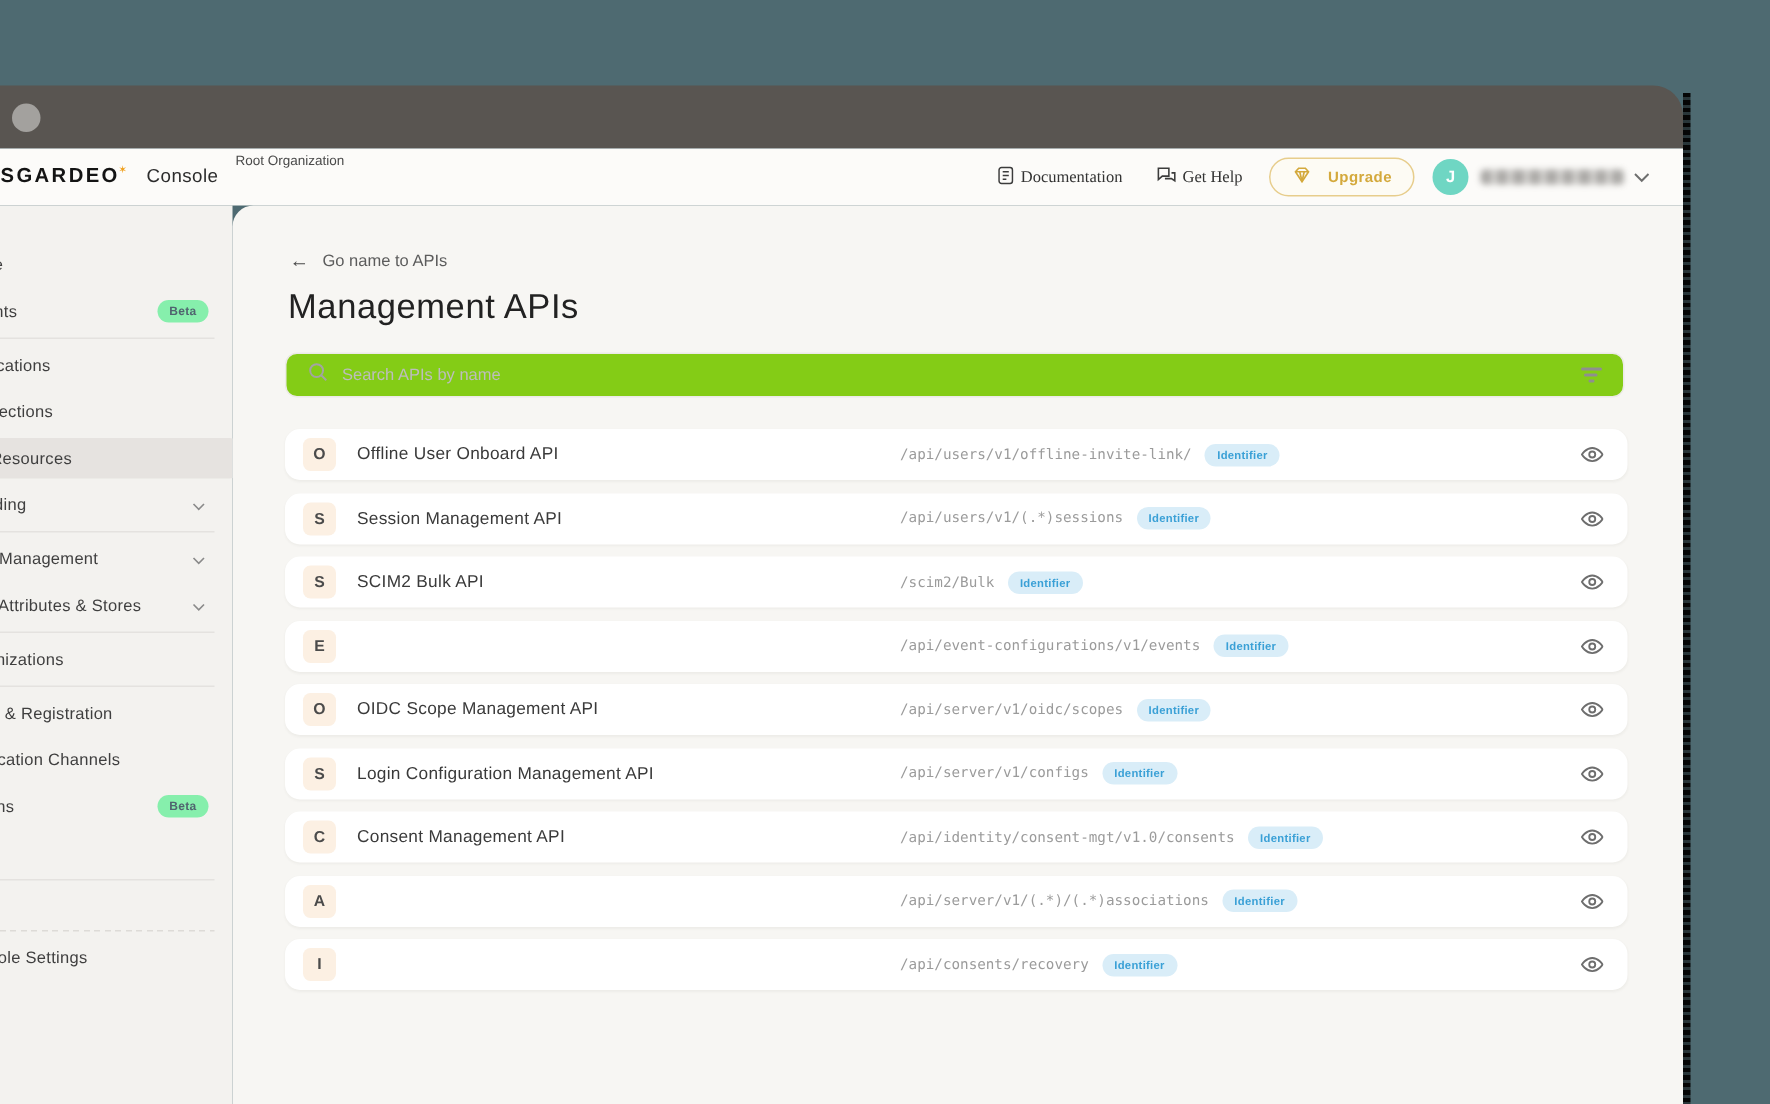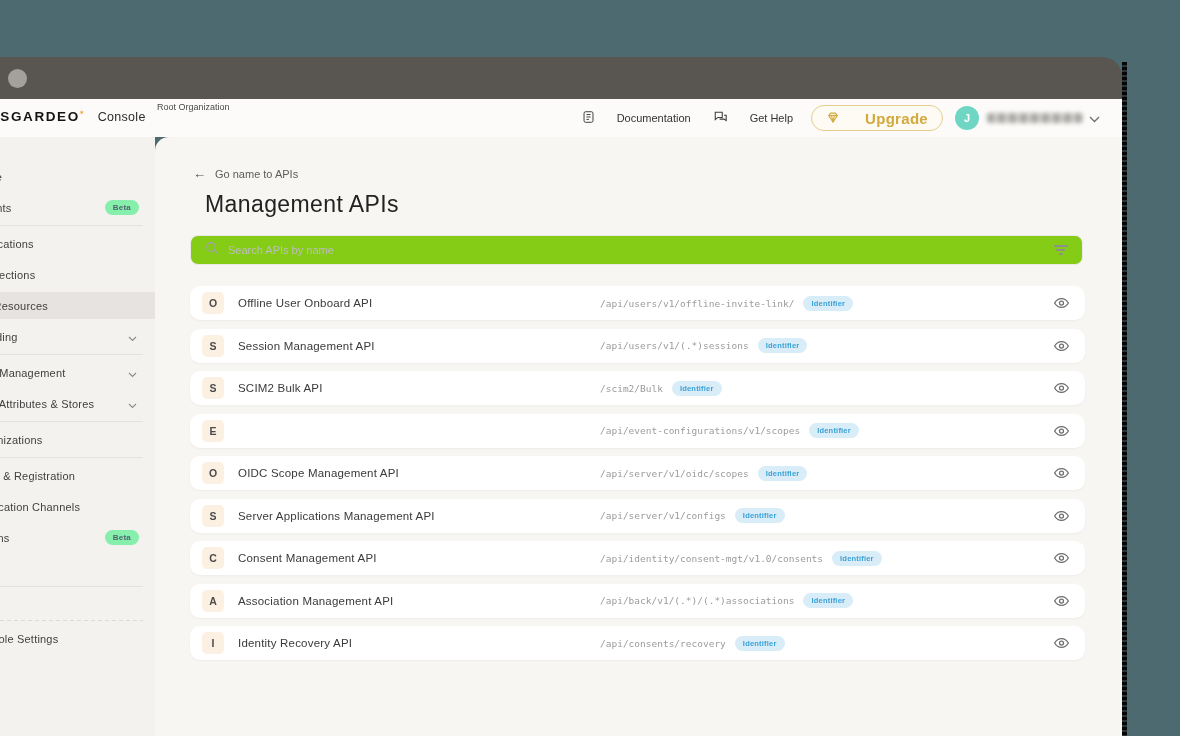--- a/index.html
+++ b/index.html
@@ -16,26 +16,26 @@
                  background:repeating-linear-gradient(180deg,#050505 0 3px, rgba(10,10,10,.55) 3px 5px); }
 
   
   .appheader { position:absolute; left:0; top:99px; width:1122px; height:38px; background:#fcfbf9; }
   .logo { position:absolute; left:-11px; top:10px; display:flex; align-items:baseline; white-space:nowrap; }
   .logo-main { font-size:13.5px; font-weight:bold; letter-spacing:1.6px; color:#141414; }
   .logo-star { font-size:7px; color:#f0a01e; position:relative; top:-6px; left:-1px; }
   .logo-sub { font-size:12.5px; color:#2c2c2c; margin-left:12px; letter-spacing:.3px; }
   .breadcrumb { position:absolute; left:157px; top:3px; font-size:9px; color:#4a4a4a; }
   .header-right { position:absolute; right:22px; top:0; height:38px; display:flex; align-items:center; }
-  .hbtn { display:flex; align-items:center; gap:22px; font-size:11px; color:#333; cursor:pointer; white-space:nowrap; }
+  .hbtn { display:flex; align-items:center; gap:3px; font-size:11px; color:#333; cursor:pointer; white-space:nowrap;font-family:Liberation Serif, serif; }
   .gap22 { margin-left:22px; } .gap18 { margin-left:18px; } .gap12 { margin-left:12px; }
   .gap8 { margin-left:8px; } .gap6 { margin-left:6px; }
-  .upgrade { display:flex; align-items:center; gap:25px; height:26px; padding:0 14px;
+  .upgrade { display:flex; align-items:center; gap:10px; height:26px; padding:0 14px;
              border:1.5px solid #e7cd8c; border-radius:14px; background:#fdfbf4;
-             color:#d4a93c; font-size:15px; font-weight:bold; letter-spacing:.3px; cursor:pointer; white-space:nowrap; }
+             color:#d4a93c; font-size:10px; font-weight:bold; letter-spacing:.3px; cursor:pointer; white-space:nowrap; }
   .avatar { width:24px; height:24px; border-radius:50%; background:#6fd6c3; color:#fff;
             font-size:11px; font-weight:bold; display:flex; align-items:center; justify-content:center; }
   .email-blur { width:96px; height:10px; border-radius:3px;
                 background:repeating-linear-gradient(90deg,#8f8d8a 0 7px,#c6c4c1 7px 11px);
                 filter:blur(2.2px); opacity:.75; }
 
   
   .sidebar { position:absolute; left:0; top:137px; width:155px; height:599px;
              background:#f3f2ef; overflow:hidden; padding-top:24px; }
   .sitem { position:relative; height:31px; display:flex; align-items:center;
@@ -49,21 +49,21 @@
   .sdivider { height:1px; background:#e4e2df; margin:2px 12px 2px 0; }
   .sdivider.dashed { margin-top:33px;
            background:repeating-linear-gradient(90deg,#dddbd7 0 4px, transparent 4px 7px); }
 
   
   .panel { position:absolute; left:155px; top:137px; width:967px; height:599px;
            background:#f7f6f3; border-top-left-radius:14px; }
   .back { position:absolute; left:193px; top:166px; display:flex; align-items:center; gap:9px;
           font-size:11px; color:#5c5c5c; cursor:pointer; }
   .back .arr { font-size:13px; color:#4a4a4a; }
-  .page-title { position:absolute; left:205px; top:191px; font-size:23px; font-weight:normal;
+  .page-title { position:absolute; left:192px; top:191px; font-size:23px; font-weight:normal;
                 color:#222; letter-spacing:.4px; }
 
   .search { position:absolute; left:190px; top:235px; width:893px; height:30px; background:#84cc16;
             border:1px solid #eceae7; border-radius:8px; display:flex; align-items:center; padding:0 14px; }
   .search input { flex:1; border:none; outline:none; background:transparent; font-size:11px;
                   color:#444; margin-left:9px; font-family:"Liberation Sans", sans-serif; }
   .search input::placeholder { color:#bdbdbd; }
   .filter { width:15px; height:12px; display:flex; flex-direction:column; align-items:center;
             justify-content:center; gap:2.5px; cursor:pointer; }
   .filter i { display:block; height:1.6px; border-radius:1px; background:#8f8f8f; }
@@ -294,21 +294,21 @@
       <svg width="15" height="14" viewBox="0 0 24 22" fill="none" stroke="#6e6e6e" stroke-width="2">
             <path d="M1 11s4-7 11-7 11 7 11 7-4 7-11 7S1 11 1 11z"></path>
             <circle cx="12" cy="11" r="3.2"></circle>
           </svg>
     </span>
   </div>
 
   <div class="row" style="top: 413.5px;">
     <span class="avatar-sq">E</span>
     <span class="rpath">
-      <span class="path">/api/event-configurations/v1/scopes</span>
+      <span class="path">/api/event-configurations/v1/events</span>
       <span class="ident-badge">Identifier</span>
     </span>
     <span class="eye">
       <svg width="15" height="14" viewBox="0 0 24 22" fill="none" stroke="#6e6e6e" stroke-width="2">
             <path d="M1 11s4-7 11-7 11 7 11 7-4 7-11 7S1 11 1 11z"></path>
             <circle cx="12" cy="11" r="3.2"></circle>
           </svg>
     </span>
   </div>
 
@@ -322,21 +322,21 @@
     <span class="eye">
       <svg width="15" height="14" viewBox="0 0 24 22" fill="none" stroke="#6e6e6e" stroke-width="2">
             <path d="M1 11s4-7 11-7 11 7 11 7-4 7-11 7S1 11 1 11z"></path>
             <circle cx="12" cy="11" r="3.2"></circle>
           </svg>
     </span>
   </div>
 
   <div class="row" style="top: 498.5px;">
     <span class="avatar-sq">S</span>
-    <span class="rname">Server Applications Management API</span>
+    <span class="rname">Login Configuration Management API</span>
     <span class="rpath">
       <span class="path">/api/server/v1/configs</span>
       <span class="ident-badge">Identifier</span>
     </span>
     <span class="eye">
       <svg width="15" height="14" viewBox="0 0 24 22" fill="none" stroke="#6e6e6e" stroke-width="2">
             <path d="M1 11s4-7 11-7 11 7 11 7-4 7-11 7S1 11 1 11z"></path>
             <circle cx="12" cy="11" r="3.2"></circle>
           </svg>
     </span>
@@ -352,36 +352,34 @@
     <span class="eye">
       <svg width="15" height="14" viewBox="0 0 24 22" fill="none" stroke="#6e6e6e" stroke-width="2">
             <path d="M1 11s4-7 11-7 11 7 11 7-4 7-11 7S1 11 1 11z"></path>
             <circle cx="12" cy="11" r="3.2"></circle>
           </svg>
     </span>
   </div>
 
   <div class="row" style="top: 583.5px;">
     <span class="avatar-sq">A</span>
-    <span class="rname">Association Management API</span>
-    <span class="rpath">
-      <span class="path">/api/back/v1/(.*)/(.*)associations</span>
+    <span class="rpath">
+      <span class="path">/api/server/v1/(.*)/(.*)associations</span>
       <span class="ident-badge">Identifier</span>
     </span>
     <span class="eye">
       <svg width="15" height="14" viewBox="0 0 24 22" fill="none" stroke="#6e6e6e" stroke-width="2">
             <path d="M1 11s4-7 11-7 11 7 11 7-4 7-11 7S1 11 1 11z"></path>
             <circle cx="12" cy="11" r="3.2"></circle>
           </svg>
     </span>
   </div>
 
   <div class="row" style="top: 626px;">
     <span class="avatar-sq">I</span>
-    <span class="rname">Identity Recovery API</span>
     <span class="rpath">
       <span class="path">/api/consents/recovery</span>
       <span class="ident-badge">Identifier</span>
     </span>
     <span class="eye">
       <svg width="15" height="14" viewBox="0 0 24 22" fill="none" stroke="#6e6e6e" stroke-width="2">
             <path d="M1 11s4-7 11-7 11 7 11 7-4 7-11 7S1 11 1 11z"></path>
             <circle cx="12" cy="11" r="3.2"></circle>
           </svg>
     </span>

